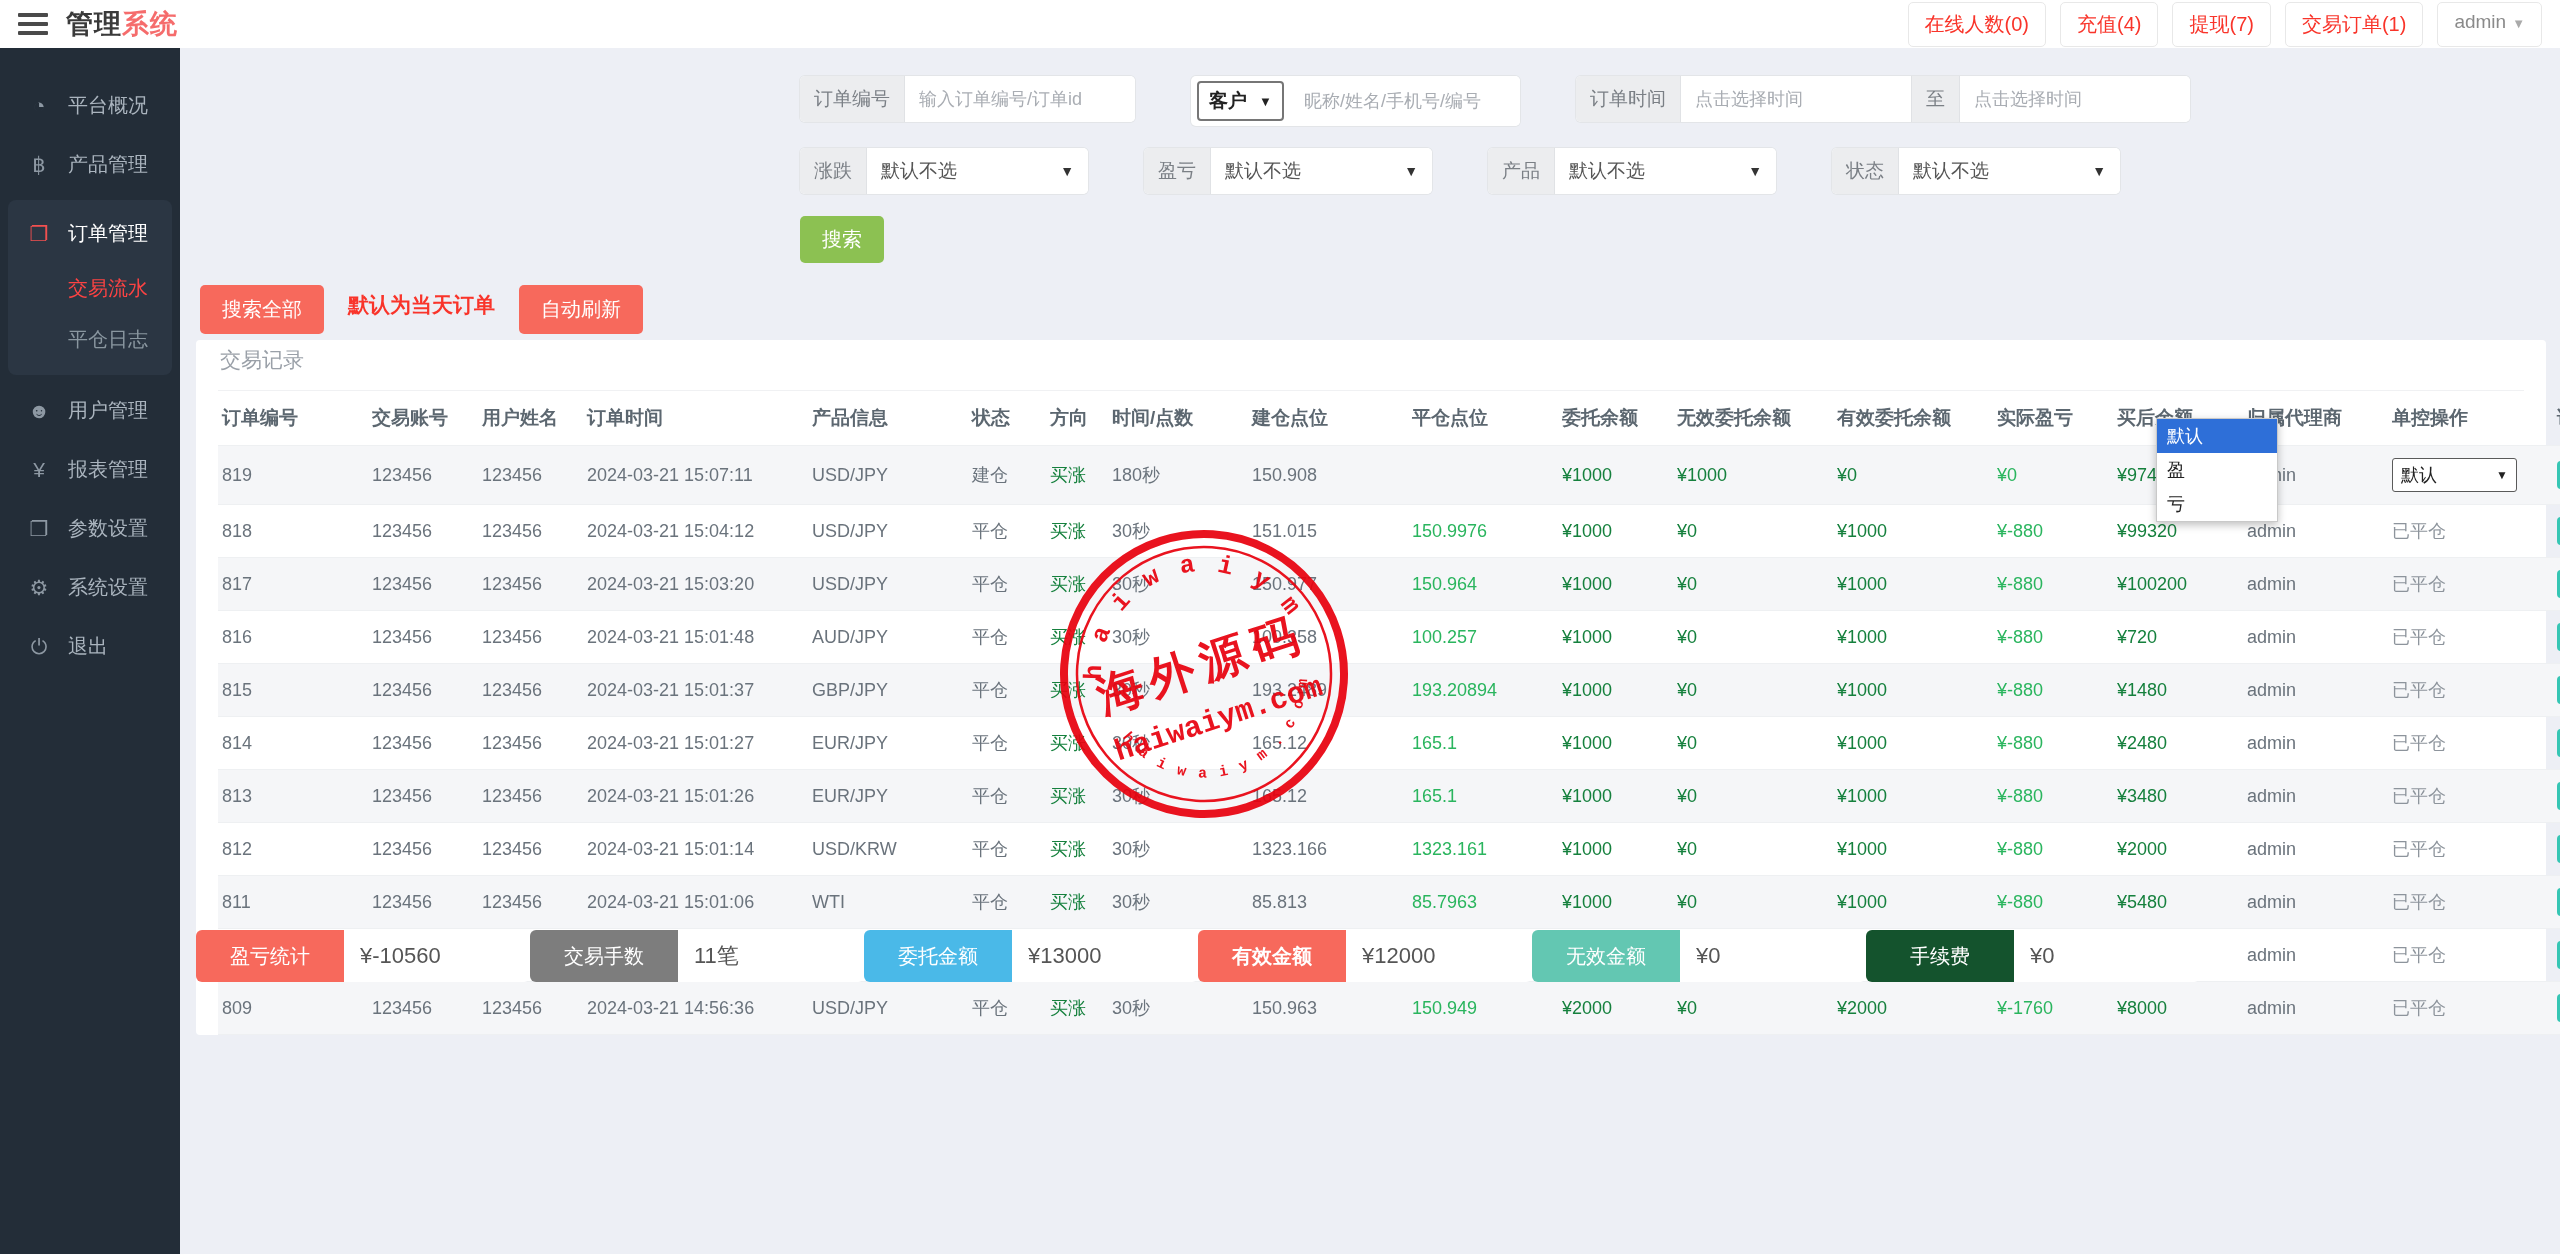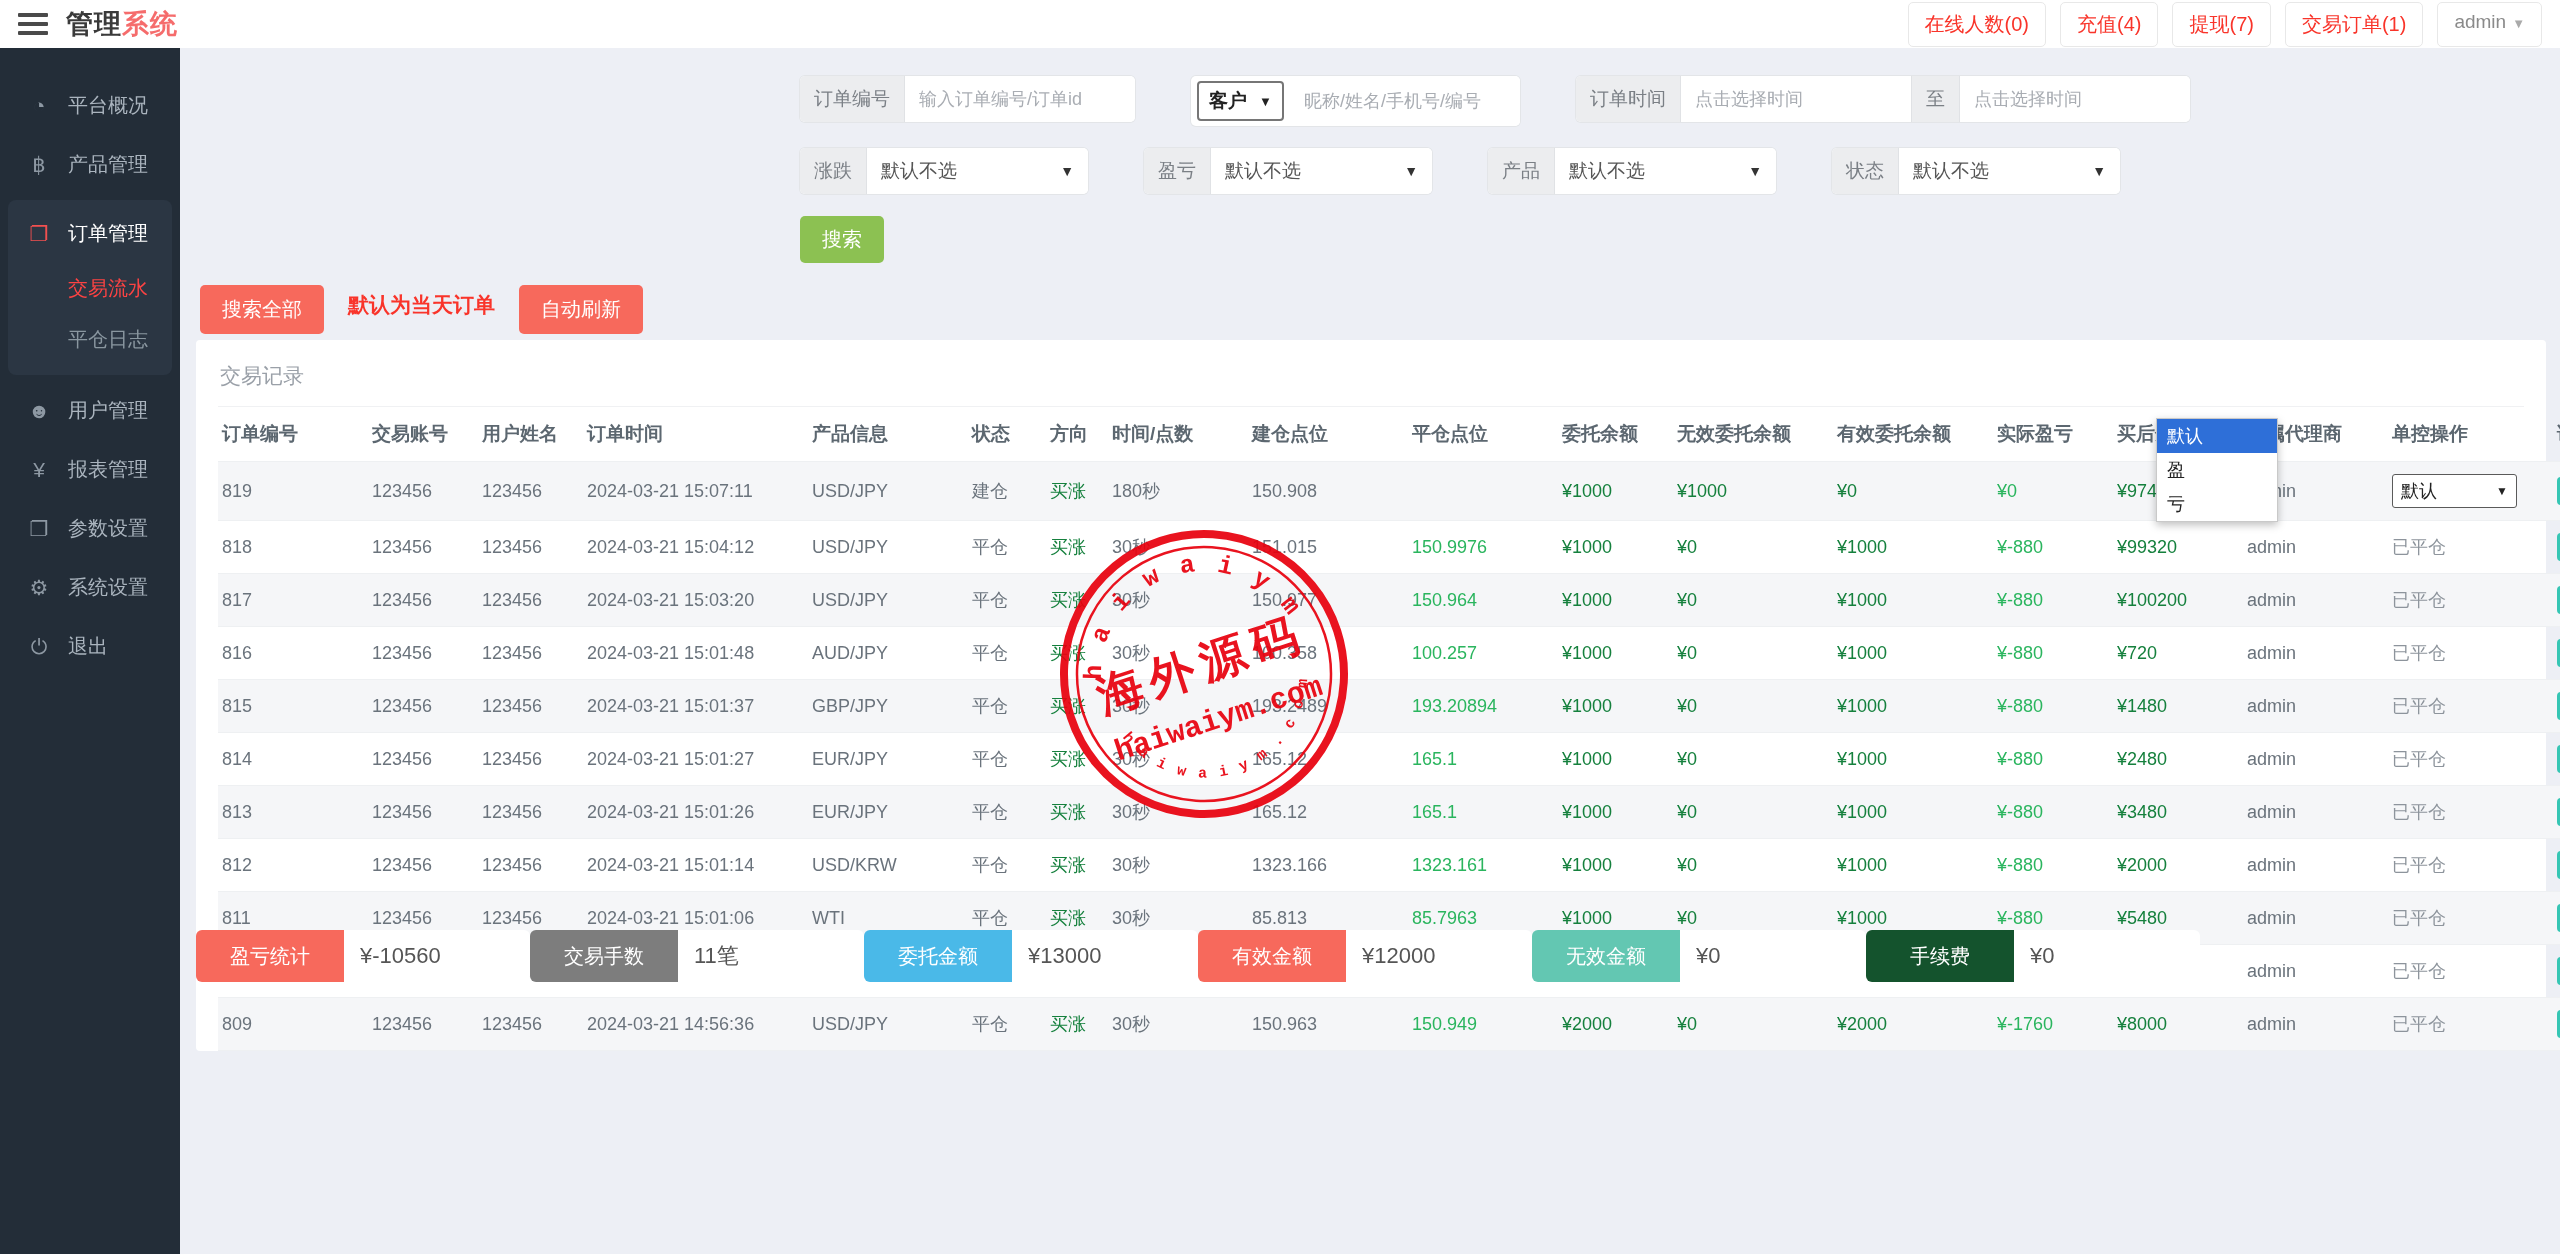--- a/index.html
+++ b/index.html
@@ -44,21 +44,21 @@
   .fselect { display:flex; align-items:center; justify-content:space-between; background:#fff; font-size:19px; color:#555; padding:10px 14px; width:221px; cursor:pointer; }
   .fselect .chev { font-size:14px; color:#333; }
   .btn-search { background:#8cc152; color:#fff; font-size:20px; border:none; border-radius:5px; padding:10px 22px; cursor:pointer; }
 
   
   .actions { position:absolute; left:20px; top:228px; display:flex; align-items:center; gap:24px; }
   .btn-red { background:#f7695c; color:#fff; font-size:20px; border:none; border-radius:5px; padding:11px 22px; cursor:pointer;margin-top:9px; }
   .note-red { color:#f9342a; font-size:21px; font-weight:bold; }
 
   
-  .card { position:absolute; left:16px; top:292px; width:2350px; background:#fff; border-radius:4px; padding:18px 22px 0 22px; }
+  .card { position:absolute; left:16px; top:292px; width:2350px; background:#fff; border-radius:4px; padding:2px 22px 0 22px; }
   .card-title { font-size:21px; color:#9aa0a8; padding:4px 0 16px 2px; border-bottom:1px solid #f0f1f3; }
   table { width:100%; border-collapse:collapse; table-layout:fixed; }
   th { font-size:19px; color:#5c6770; font-weight:bold; text-align:left; padding:14px 4px; border-bottom:1px solid #eef0f2; white-space:nowrap; }
   td { font-size:18px; color:#6a737c; padding:12px 4px; border-bottom:1px solid #eef0f2; white-space:nowrap; overflow:hidden; }
   tr.zebra { background:#f5f6f8; }
   td.red { color:#15803d; }
   td.green { color:#2ab55e; }
   td.gray { color:#8d949c; }
   .detail-btn { display:inline-flex; align-items:center; justify-content:center; width:34px; height:28px; background:#36c6b4; border-radius:4px; color:#fff; font-size:16px; cursor:pointer; }
   .row-select { display:inline-flex; align-items:center; justify-content:space-between; width:125px; border:1px solid #5a5a5a; border-radius:3px; background:#fff; font-size:18px; color:#222; padding:4px 8px; cursor:pointer; }
@@ -488,21 +488,21 @@
         </div>
         <div class="sum-unit">
           <div class="sum-label" style="background: rgb(125, 125, 125);">交易手数</div>
           <div class="sum-value">11笔</div>
         </div>
         <div class="sum-unit">
           <div class="sum-label" style="background: rgb(74, 185, 232);">委托金额</div>
           <div class="sum-value">¥13000</div>
         </div>
         <div class="sum-unit">
-          <div class="sum-label" style="background: rgb(247, 105, 92);">有效金额</div>
+          <div class="sum-label" style="background: rgb(247, 105, 92); font-weight: bold;">有效金额</div>
           <div class="sum-value">¥12000</div>
         </div>
         <div class="sum-unit">
           <div class="sum-label" style="background: rgb(99, 199, 178);">无效金额</div>
           <div class="sum-value">¥0</div>
         </div>
         <div class="sum-unit">
           <div class="sum-label" style="background: #14532d; font-family: Liberation Serif, serif;">手续费</div>
           <div class="sum-value">¥0</div>
         </div>

